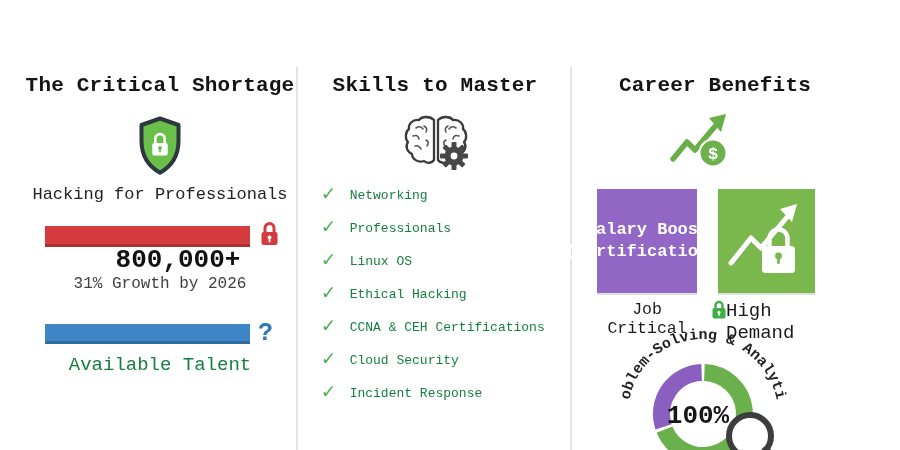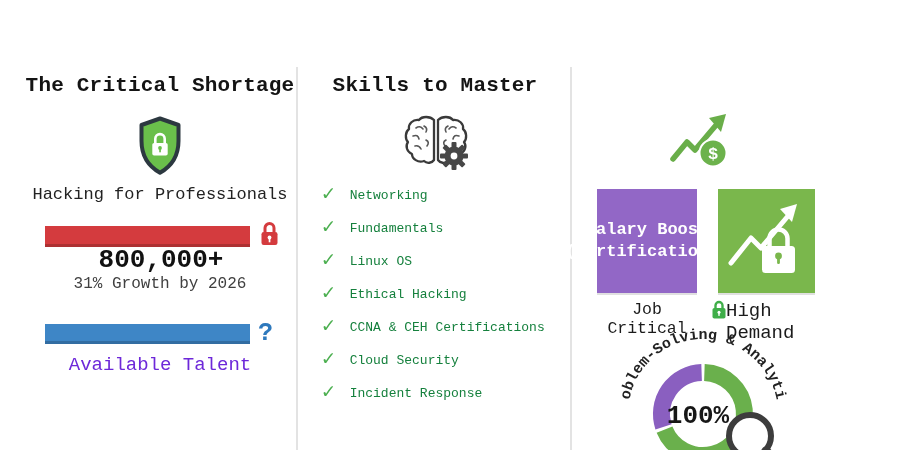--- a/index.html
+++ b/index.html
@@ -16,23 +16,23 @@
   .c1-title{left:25px;width:270px;}
   .shield-wrap{position:absolute;left:137px;top:84px;width:46px;height:61px;}
   .demand-label{position:absolute;left:25px;top:153px;width:270px;text-align:center;font-size:17px;color:#222;}
   .bar-row{position:absolute;left:45px;display:flex;align-items:center;gap:8px;}
   .bar-row.red{top:188px;}
   .bar-row.blue{top:289px;}
   .hbar{width:205px;height:21px;box-shadow:inset 0 -3px rgba(0,0,0,.18);}
   .hbar.red{background:#d43b3e;}
   .hbar.blue{background:#3e86c6;height:20px;}
   .qmark{font-size:25px;font-weight:bold;color:#2e79bd;line-height:1;}
-  .big-number{position:absolute;left:26px;top:213px;width:270px;text-align:center;font-size:26px;font-weight:bold;color:#111;}
+  .big-number{position:absolute;left:43px;top:213px;width:270px;text-align:center;font-size:26px;font-weight:bold;color:#111;}
   .growth-note{position:absolute;left:25px;top:243px;width:270px;text-align:center;font-size:16px;color:#404040;}
-  .talent-label{position:absolute;left:25px;top:322px;width:270px;text-align:center;font-size:19px;color:#6d28d9;}
+  .talent-label{position:absolute;left:25px;top:322px;width:270px;text-align:center;font-size:19px;color:#15803d;}
   
   .c2-title{left:305px;width:260px;}
   .brain-wrap{position:absolute;left:402px;top:82px;width:68px;height:56px;}
   .skills-list{position:absolute;left:322px;top:147px;width:260px;}
   .skill-row{display:flex;align-items:center;gap:15px;height:33px;}
   .check{color:#4caf50;font-size:21px;font-weight:bold;line-height:1;transform:translateY(-1px);}
   .skill-label{font-size:13px;color:#15803d;}
   
   .c3-title{left:590px;width:250px;}
   .money-wrap{position:absolute;left:668px;top:76px;width:64px;height:62px;}
@@ -131,21 +131,21 @@
     </svg>
   </div>
 
   <div class="skills-list">
     <div class="skill-row">
       <span class="check">✓</span>
       <span class="skill-label">Networking</span>
     </div>
     <div class="skill-row">
       <span class="check">✓</span>
-      <span class="skill-label">Fundamentals</span>
+      <span class="skill-label">Professionals</span>
     </div>
     <div class="skill-row">
       <span class="check">✓</span>
       <span class="skill-label">Linux OS</span>
     </div>
     <div class="skill-row">
       <span class="check">✓</span>
       <span class="skill-label">Ethical Hacking</span>
     </div>
     <div class="skill-row">
@@ -155,20 +155,21 @@
     <div class="skill-row">
       <span class="check">✓</span>
       <span class="skill-label">Cloud Security</span>
     </div>
     <div class="skill-row">
       <span class="check">✓</span>
       <span class="skill-label">Incident Response</span>
     </div>
   </div>
 
+  <div class="section-title c3-title">Career Benefits</div>
 
   <div class="money-wrap">
     <svg viewBox="0 0 64 62" width="64" height="62">
       <polyline points="5,51 19,34 27,42 49,16" fill="none" stroke="#69ae49" stroke-width="5.5" stroke-linecap="round" stroke-linejoin="round"></polyline>
       <polygon points="41,10 58,6 53,24" fill="#69ae49"></polygon>
       <circle cx="45" cy="45" r="13.5" fill="#6cb24c" stroke="#fff" stroke-width="2"></circle>
       <text x="45" y="51" text-anchor="middle" font-size="17" font-weight="bold" fill="#fff">$</text>
     </svg>
   </div>
 

